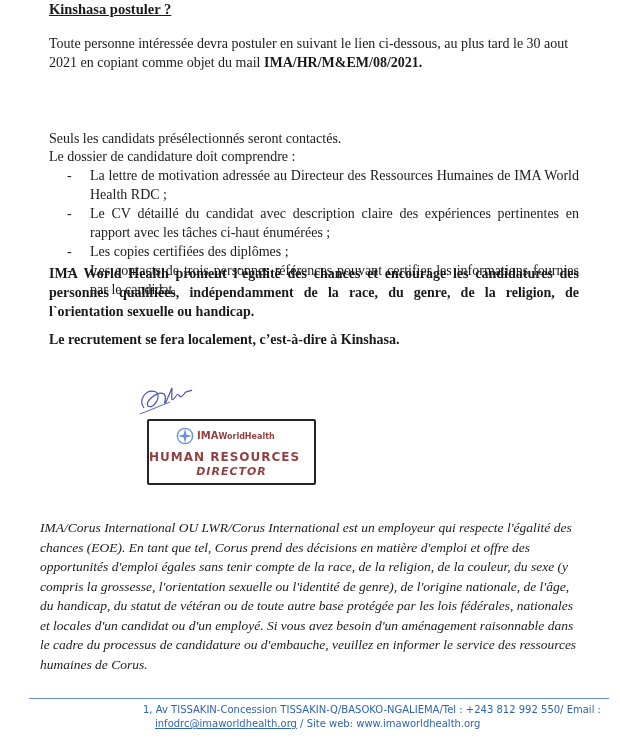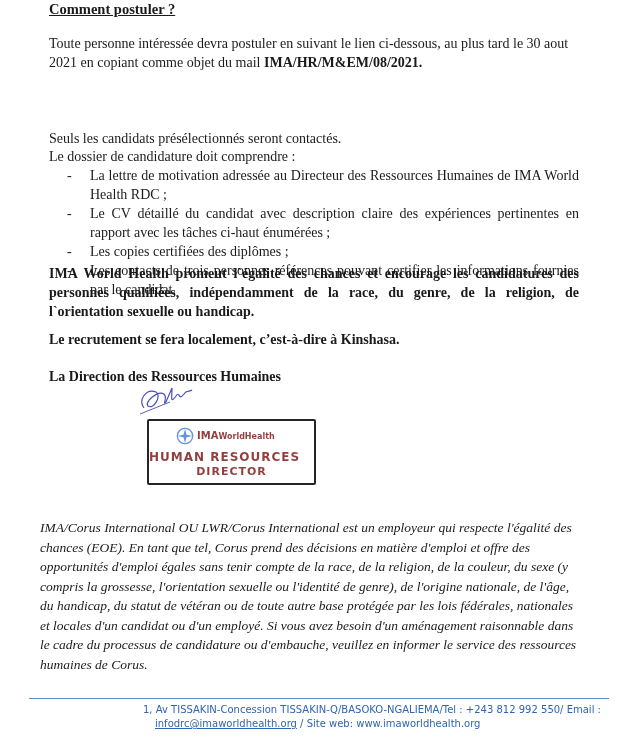--- a/index.html
+++ b/index.html
@@ -29,58 +29,57 @@
   .signature { position: absolute; left: 136px; top: 380px; width: 60px; height: 40px; }
   .stamp {
     position: absolute; left: 147px; top: 419px; width: 165px; height: 62px;
     border: 2px solid #000000; border-radius: 2px; color: #7f1d1d;
     font-family: "DejaVu Sans", sans-serif; opacity: 0.85;
   }
   .stamp .logo { position: absolute; left: 27px; top: 6px; width: 18px; height: 18px; }
   .stamp .org { position: absolute; left: 48px; top: 9px; font-size: 10px; font-weight: bold; letter-spacing: 0px; }
   .stamp .org small { font-size: 8px; font-weight: bold; }
   .stamp .l1 { position: absolute; left: 0; width: 100%; top: 29px; text-align: left; font-size: 12px; font-weight: bold; letter-spacing: 1px; }
-  .stamp .l2 { position: absolute; left: 0; width: 100%; top: 44px; text-align: center; font-size: 11px; font-weight: bold; letter-spacing: 1px; }
+  .stamp .l2 { position: absolute; left: 0; width: 100%; top: 44px; text-align: center; font-size: 11px; font-weight: bold; letter-spacing: 1px; font-style: italic; }
   .eoe {
     position: absolute; left: 40px; top: 518px; width: 540px; font-style: italic; font-size: 13.5px;
     line-height: 19.5px; text-align: left;
   }
   .footer-rule { position: absolute; left: 29px; top: 698px; width: 580px; height: 0; border-top: 1.5px solid #5b8ed6; }
   .footer {
     position: absolute; left: 0; width: 620px; font-family: "DejaVu Sans", sans-serif; font-size: 10px;
     color: #2e64b0; line-height: 14px;
   }
   .footer.f1 { top: 703px; left: 143px; width: 470px; }
   .footer.f2 { top: 717px; left: 155px; width: 460px; }
   .footer a { color: #2e64b0; text-decoration: underline; }
 </style>
 </head>
 <body>
 
 <div class="page">
 
-  <div class="heading">Comment postuler ?</div>
+  <div class="heading">Kinshasa postuler ?</div>
 
   <div class="p p1">
     <span>Toute personne intéressée devra postuler en suivant le lien ci-dessous, au plus tard le 30 aout 2021 en copiant comme objet du mail </span><b>IMA/HR/M&amp;EM/08/2021.</b>
   </div>
 
   <div class="p p2">Seuls les candidats présélectionnés seront contactés.</div>
   <div class="p p3">Le dossier de candidature doit comprendre :</div>
 
   <ul class="list">
     <li><span class="dash">-</span><span>La lettre de motivation adressée au Directeur des Ressources Humaines de IMA World Health RDC ;</span></li>
     <li><span class="dash">-</span><span>Le CV détaillé du candidat avec description claire des expériences pertinentes en rapport avec les tâches ci-haut énumérées ;</span></li>
     <li><span class="dash">-</span><span>Les copies certifiées des diplômes ;</span></li>
     <li><span class="dash">-</span><span>Les contacts de trois personnes références pouvant certifier les informations fournies par le candidat.</span></li>
   </ul>
 
   <div class="bold-para">IMA World Health promeut l`égalité des chances et encourage les candidatures des personnes qualifiées, indépendamment de la race, du genre, de la religion, de l`orientation sexuelle ou handicap.</div>
   <div class="recruit">Le recrutement se fera localement, c’est-à-dire à Kinshasa.</div>
-  <div class="direction">La Direction des Ressources Humaines</div>
 
   <svg class="signature" viewBox="0 0 60 40">
     <path d="M8 28 C2 20, 10 8, 20 12 C26 15, 18 30, 12 26 C8 22, 22 10, 28 14 C32 18, 26 26, 30 22 L36 8 C36 18, 34 24, 40 16 C44 10, 42 22, 48 14 C50 10, 54 12, 56 10" fill="none" stroke="#4a4fb0" stroke-width="1.2"></path>
     <path d="M4 34 C14 30, 24 26, 34 22" fill="none" stroke="#4a4fb0" stroke-width="0.9"></path>
   </svg>
 
   <div class="stamp">
     <svg class="logo" viewBox="0 0 20 20">
       <circle cx="10" cy="10" r="8.5" fill="none" stroke="#4a7fe0" stroke-width="1.5"></circle>
       <path d="M10 2 L12 10 L10 18 L8 10 Z M2 10 L10 8 L18 10 L10 12 Z" fill="#4a7fe0"></path>

